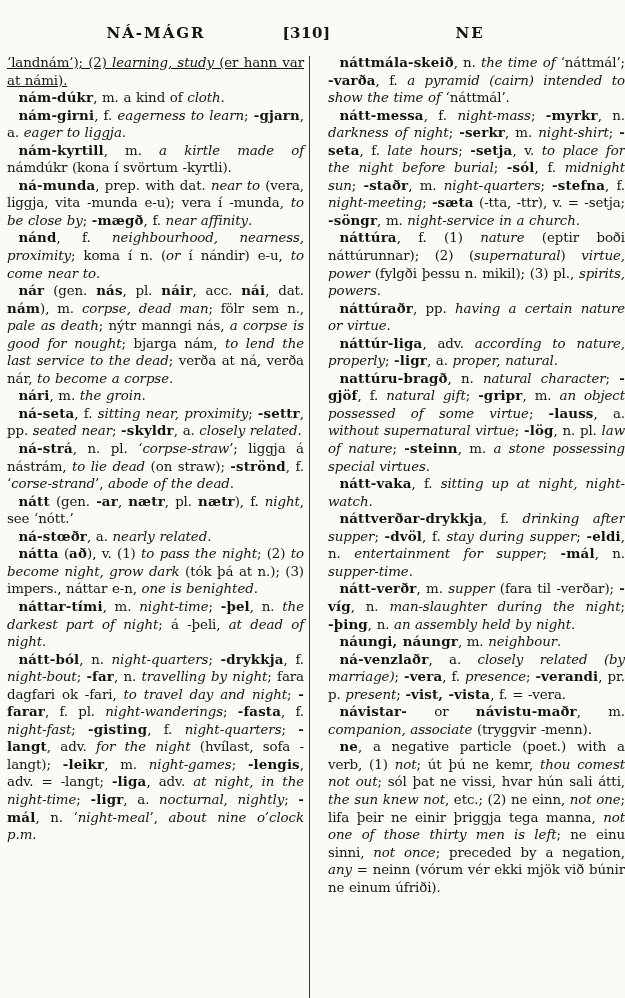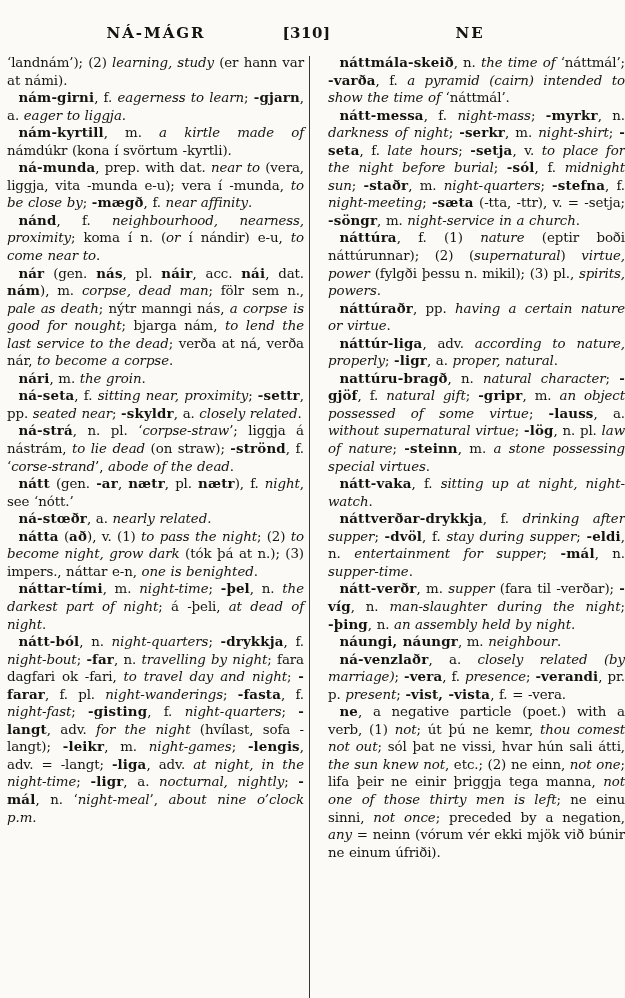--- a/index.html
+++ b/index.html
@@ -70,20 +70,21 @@
   }
   .col-left  { left: 7px; }
   .col-right { left: 328px; }
   .entry {
     margin: 0;
     padding: 0;
     text-indent: 0.85em;
   }
   .entry.cont {
     text-indent: 0;
+    text-decoration: underline;
   }
   .seg-b {
     font-weight: 700;
     letter-spacing: 0.15px;
   }
   .seg-i {
     font-style: italic;
   }
 </style>
 </head>
@@ -94,20 +95,21 @@
   <div class="page-header">
     <span class="header-left">NÁ-MÁGR</span>
     <span class="header-center">[310]</span>
     <span class="header-right">NE</span>
   </div>
 
   <div class="column-divider"></div>
 
   <div class="col col-left">
       <p class="entry cont"><span class="seg-r">‘landnám’); (2) </span><span class="seg-i">learning, study</span><span class="seg-r"> (er hann var at námi).</span></p>
+      <p class="entry"><span class="seg-b">nám-dúkr</span><span class="seg-r">, m. a kind of </span><span class="seg-i">cloth</span><span class="seg-r">.</span></p>
       <p class="entry"><span class="seg-b">nám-girni</span><span class="seg-r">, f. </span><span class="seg-i">eagerness to learn</span><span class="seg-r">; </span><span class="seg-b">-gjarn</span><span class="seg-r">, a. </span><span class="seg-i">eager to liggja</span><span class="seg-r">.</span></p>
       <p class="entry"><span class="seg-b">nám-kyrtill</span><span class="seg-r">, m. </span><span class="seg-i">a kirtle made of</span><span class="seg-r"> námdúkr (kona í svörtum -kyrtli).</span></p>
       <p class="entry"><span class="seg-b">ná-munda</span><span class="seg-r">, prep. with dat. </span><span class="seg-i">near to</span><span class="seg-r"> (vera, liggja, vita -munda e-u); vera í -munda, </span><span class="seg-i">to be close by</span><span class="seg-r">; </span><span class="seg-b">-mægð</span><span class="seg-r">, f. </span><span class="seg-i">near affinity</span><span class="seg-r">.</span></p>
       <p class="entry"><span class="seg-b">nánd</span><span class="seg-r">, f. </span><span class="seg-i">neighbourhood, nearness, proximity</span><span class="seg-r">; koma í n. (</span><span class="seg-i">or</span><span class="seg-r"> í nándir) e-u, </span><span class="seg-i">to come near to</span><span class="seg-r">.</span></p>
       <p class="entry"><span class="seg-b">nár</span><span class="seg-r"> (gen. </span><span class="seg-b">nás</span><span class="seg-r">, pl. </span><span class="seg-b">náir</span><span class="seg-r">, acc. </span><span class="seg-b">nái</span><span class="seg-r">, dat. </span><span class="seg-b">nám</span><span class="seg-r">), m. </span><span class="seg-i">corpse, dead man</span><span class="seg-r">; fölr sem n., </span><span class="seg-i">pale as death</span><span class="seg-r">; nýtr manngi nás, </span><span class="seg-i">a corpse is good for nought</span><span class="seg-r">; bjarga nám, </span><span class="seg-i">to lend the last service to the dead</span><span class="seg-r">; verða at ná, verða nár, </span><span class="seg-i">to become a corpse</span><span class="seg-r">.</span></p>
       <p class="entry"><span class="seg-b">nári</span><span class="seg-r">, m. </span><span class="seg-i">the groin</span><span class="seg-r">.</span></p>
       <p class="entry"><span class="seg-b">ná-seta</span><span class="seg-r">, f. </span><span class="seg-i">sitting near, proximity</span><span class="seg-r">; </span><span class="seg-b">-settr</span><span class="seg-r">, pp. </span><span class="seg-i">seated near</span><span class="seg-r">; </span><span class="seg-b">-skyldr</span><span class="seg-r">, a. </span><span class="seg-i">closely related</span><span class="seg-r">.</span></p>
       <p class="entry"><span class="seg-b">ná-strá</span><span class="seg-r">, n. pl. ‘</span><span class="seg-i">corpse-straw</span><span class="seg-r">’; liggja á nástrám, </span><span class="seg-i">to lie dead</span><span class="seg-r"> (on straw); </span><span class="seg-b">-strönd</span><span class="seg-r">, f. ‘</span><span class="seg-i">corse-strand</span><span class="seg-r">’, </span><span class="seg-i">abode of the dead</span><span class="seg-r">.</span></p>
       <p class="entry"><span class="seg-b">nátt</span><span class="seg-r"> (gen. </span><span class="seg-b">-ar</span><span class="seg-r">, </span><span class="seg-b">nætr</span><span class="seg-r">, pl. </span><span class="seg-b">nætr</span><span class="seg-r">), f. </span><span class="seg-i">night</span><span class="seg-r">, see ‘nótt.’</span></p>
       <p class="entry"><span class="seg-b">ná-stœðr</span><span class="seg-r">, a. </span><span class="seg-i">nearly related</span><span class="seg-r">.</span></p>
@@ -120,16 +122,17 @@
       <p class="entry"><span class="seg-b">nátt-messa</span><span class="seg-r">, f. </span><span class="seg-i">night-mass</span><span class="seg-r">; </span><span class="seg-b">-myrkr</span><span class="seg-r">, n. </span><span class="seg-i">darkness of night</span><span class="seg-r">; </span><span class="seg-b">-serkr</span><span class="seg-r">, m. </span><span class="seg-i">night-shirt</span><span class="seg-r">; </span><span class="seg-b">-seta</span><span class="seg-r">, f. </span><span class="seg-i">late hours</span><span class="seg-r">; </span><span class="seg-b">-setja</span><span class="seg-r">, v. </span><span class="seg-i">to place for the night before burial</span><span class="seg-r">; </span><span class="seg-b">-sól</span><span class="seg-r">, f. </span><span class="seg-i">midnight sun</span><span class="seg-r">; </span><span class="seg-b">-staðr</span><span class="seg-r">, m. </span><span class="seg-i">night-quarters</span><span class="seg-r">; </span><span class="seg-b">-stefna</span><span class="seg-r">, f. </span><span class="seg-i">night-meeting</span><span class="seg-r">; </span><span class="seg-b">-sæta</span><span class="seg-r"> (-tta, -ttr), v. = -setja; </span><span class="seg-b">-söngr</span><span class="seg-r">, m. </span><span class="seg-i">night-service in a church</span><span class="seg-r">.</span></p>
       <p class="entry"><span class="seg-b">náttúra</span><span class="seg-r">, f. (1) </span><span class="seg-i">nature</span><span class="seg-r"> (eptir boði náttúrunnar); (2) (</span><span class="seg-i">supernatural</span><span class="seg-r">) </span><span class="seg-i">virtue, power</span><span class="seg-r"> (fylgði þessu n. mikil); (3) pl., </span><span class="seg-i">spirits, powers</span><span class="seg-r">.</span></p>
       <p class="entry"><span class="seg-b">náttúraðr</span><span class="seg-r">, pp. </span><span class="seg-i">having a certain nature or virtue</span><span class="seg-r">.</span></p>
       <p class="entry"><span class="seg-b">náttúr-liga</span><span class="seg-r">, adv. </span><span class="seg-i">according to nature, properly</span><span class="seg-r">; </span><span class="seg-b">-ligr</span><span class="seg-r">, a. </span><span class="seg-i">proper, natural</span><span class="seg-r">.</span></p>
       <p class="entry"><span class="seg-b">nattúru-bragð</span><span class="seg-r">, n. </span><span class="seg-i">natural character</span><span class="seg-r">; </span><span class="seg-b">-gjöf</span><span class="seg-r">, f. </span><span class="seg-i">natural gift</span><span class="seg-r">; </span><span class="seg-b">-gripr</span><span class="seg-r">, m. </span><span class="seg-i">an object possessed of some virtue</span><span class="seg-r">; </span><span class="seg-b">-lauss</span><span class="seg-r">, a. </span><span class="seg-i">without supernatural virtue</span><span class="seg-r">; </span><span class="seg-b">-lög</span><span class="seg-r">, n. pl. </span><span class="seg-i">law of nature</span><span class="seg-r">; </span><span class="seg-b">-steinn</span><span class="seg-r">, m. </span><span class="seg-i">a stone possessing special virtues</span><span class="seg-r">.</span></p>
       <p class="entry"><span class="seg-b">nátt-vaka</span><span class="seg-r">, f. </span><span class="seg-i">sitting up at night, night-watch</span><span class="seg-r">.</span></p>
       <p class="entry"><span class="seg-b">náttverðar-drykkja</span><span class="seg-r">, f. </span><span class="seg-i">drinking after supper</span><span class="seg-r">; </span><span class="seg-b">-dvöl</span><span class="seg-r">, f. </span><span class="seg-i">stay during supper</span><span class="seg-r">; </span><span class="seg-b">-eldi</span><span class="seg-r">, n. </span><span class="seg-i">entertainment for supper</span><span class="seg-r">; </span><span class="seg-b">-mál</span><span class="seg-r">, n. </span><span class="seg-i">supper-time</span><span class="seg-r">.</span></p>
       <p class="entry"><span class="seg-b">nátt-verðr</span><span class="seg-r">, m. </span><span class="seg-i">supper</span><span class="seg-r"> (fara til -verðar); </span><span class="seg-b">-víg</span><span class="seg-r">, n. </span><span class="seg-i">man-slaughter during the night</span><span class="seg-r">; </span><span class="seg-b">-þing</span><span class="seg-r">, n. </span><span class="seg-i">an assembly held by night</span><span class="seg-r">.</span></p>
       <p class="entry"><span class="seg-b">náungi, náungr</span><span class="seg-r">, m. </span><span class="seg-i">neighbour</span><span class="seg-r">.</span></p>
       <p class="entry"><span class="seg-b">ná-venzlaðr</span><span class="seg-r">, a. </span><span class="seg-i">closely related (by marriage)</span><span class="seg-r">; </span><span class="seg-b">-vera</span><span class="seg-r">, f. </span><span class="seg-i">presence</span><span class="seg-r">; </span><span class="seg-b">-verandi</span><span class="seg-r">, pr. p. </span><span class="seg-i">present</span><span class="seg-r">; </span><span class="seg-b">-vist, -vista</span><span class="seg-r">, f. = -vera.</span></p>
+      <p class="entry"><span class="seg-b">návistar-</span><span class="seg-r"> or </span><span class="seg-b">návistu-maðr</span><span class="seg-r">, m. </span><span class="seg-i">companion, associate</span><span class="seg-r"> (tryggvir -menn).</span></p>
       <p class="entry"><span class="seg-b">ne</span><span class="seg-r">, a negative particle (poet.) with a verb, (1) </span><span class="seg-i">not</span><span class="seg-r">; út þú ne kemr, </span><span class="seg-i">thou comest not out</span><span class="seg-r">; sól þat ne vissi, hvar hún sali átti, </span><span class="seg-i">the sun knew not</span><span class="seg-r">, etc.; (2) ne einn, </span><span class="seg-i">not one</span><span class="seg-r">; lifa þeir ne einir þriggja tega manna, </span><span class="seg-i">not one of those thirty men is left</span><span class="seg-r">; ne einu sinni, </span><span class="seg-i">not once</span><span class="seg-r">; preceded by a negation, </span><span class="seg-i">any</span><span class="seg-r"> = neinn (vórum vér ekki mjök við búnir ne einum úfriði).</span></p>
     </div>
 
 </div>
 
 </body></html>

